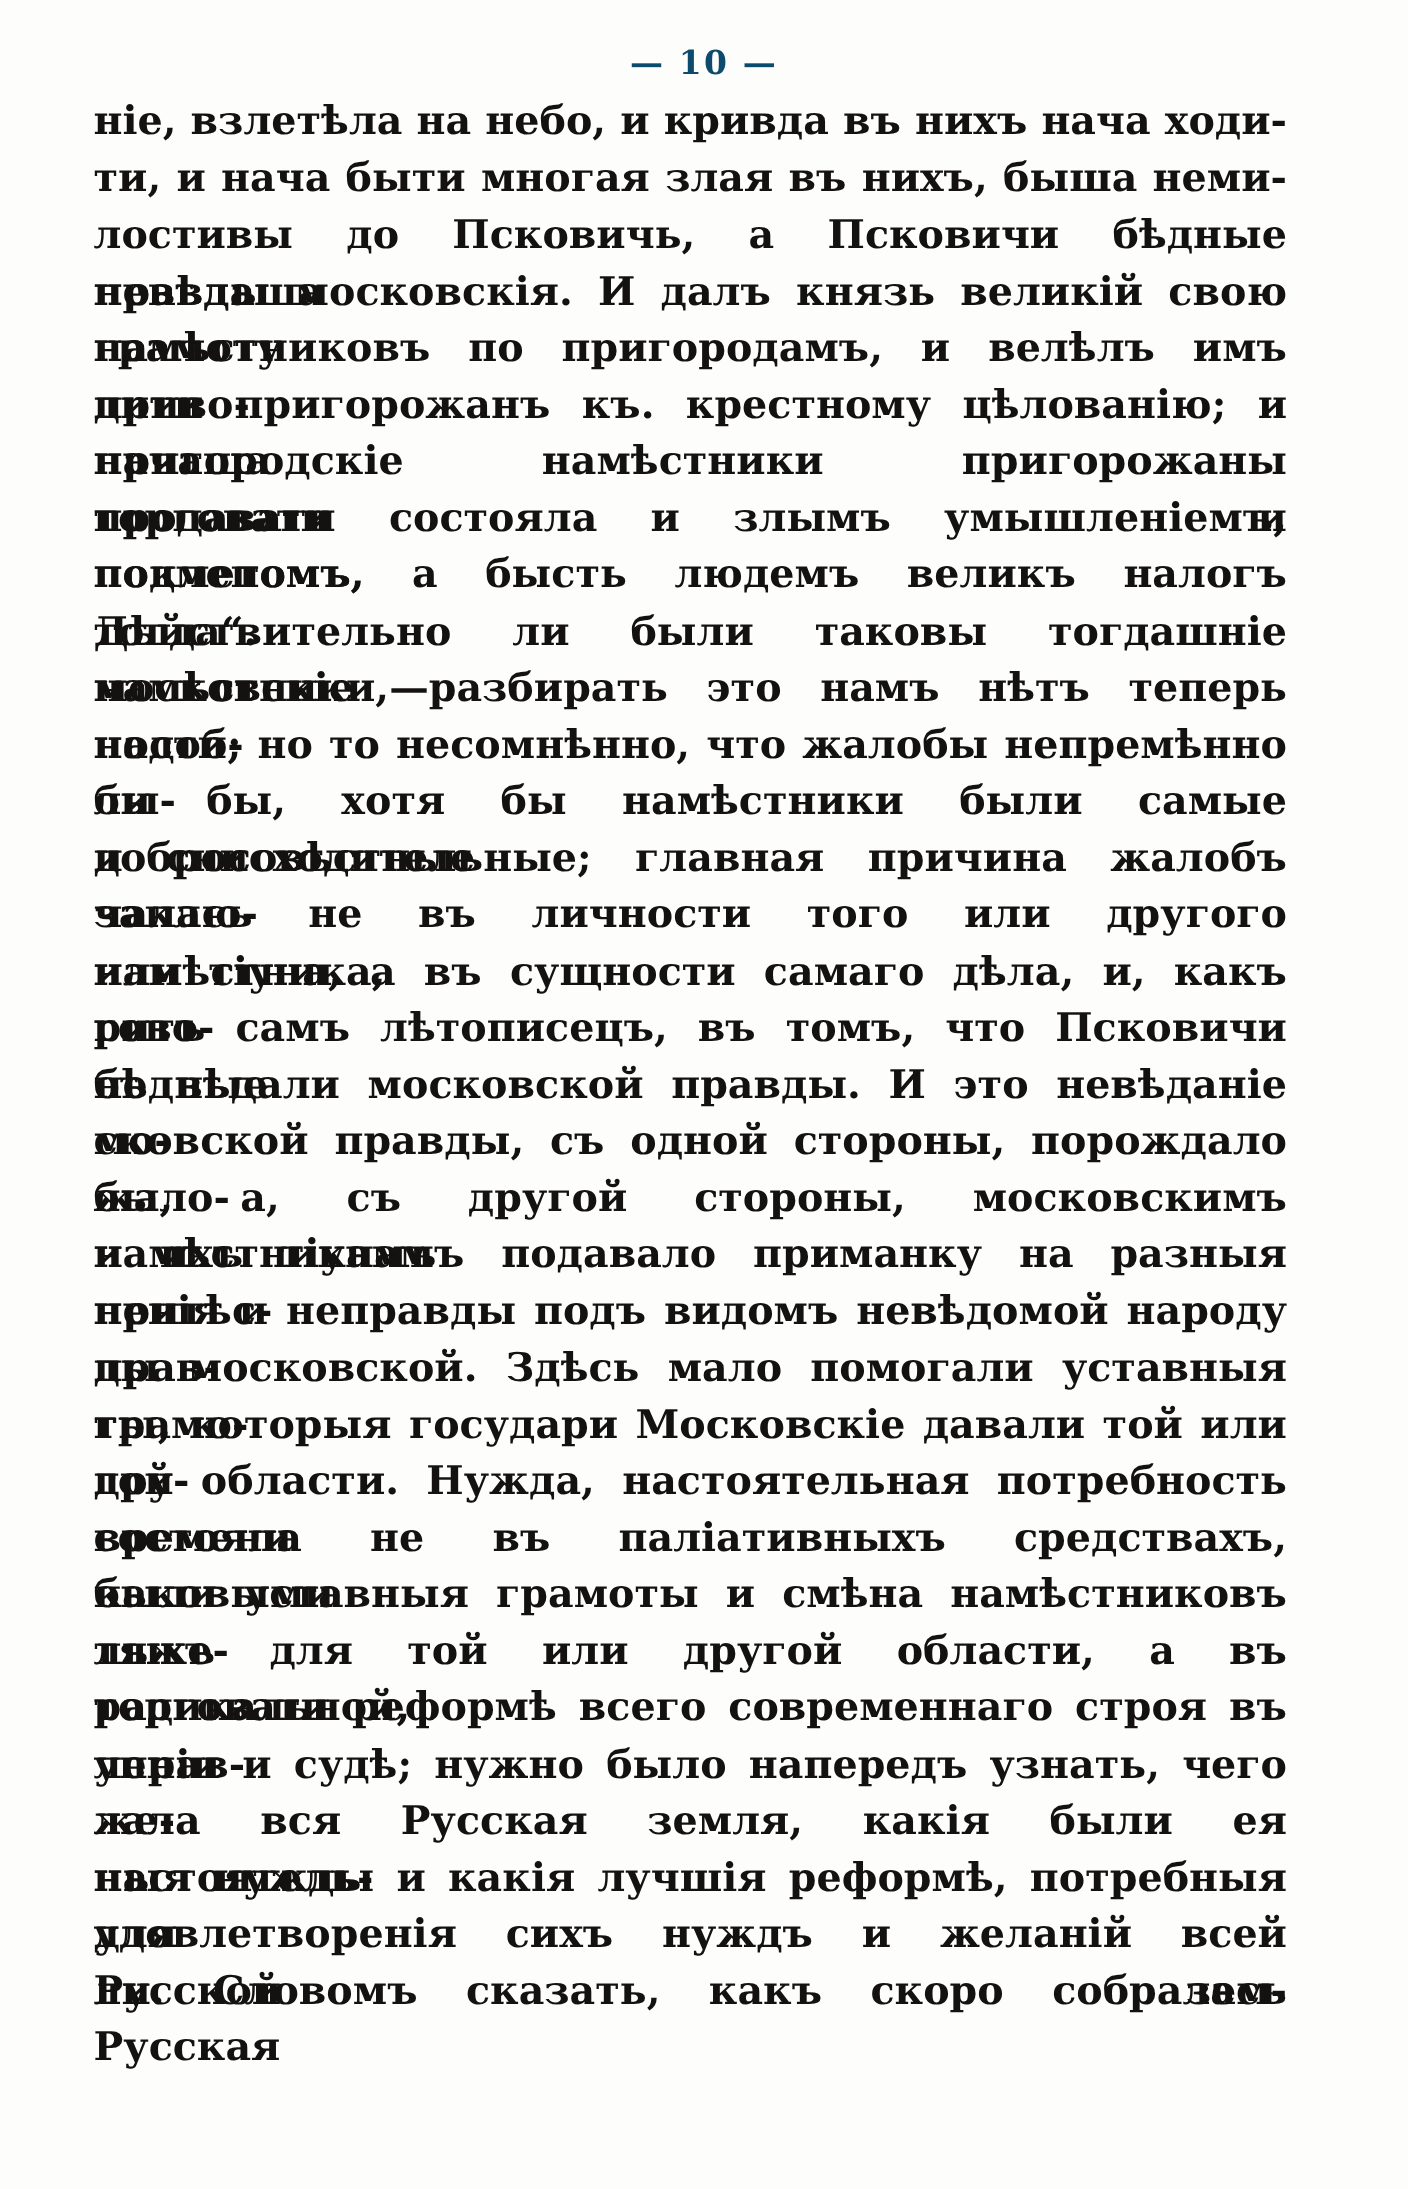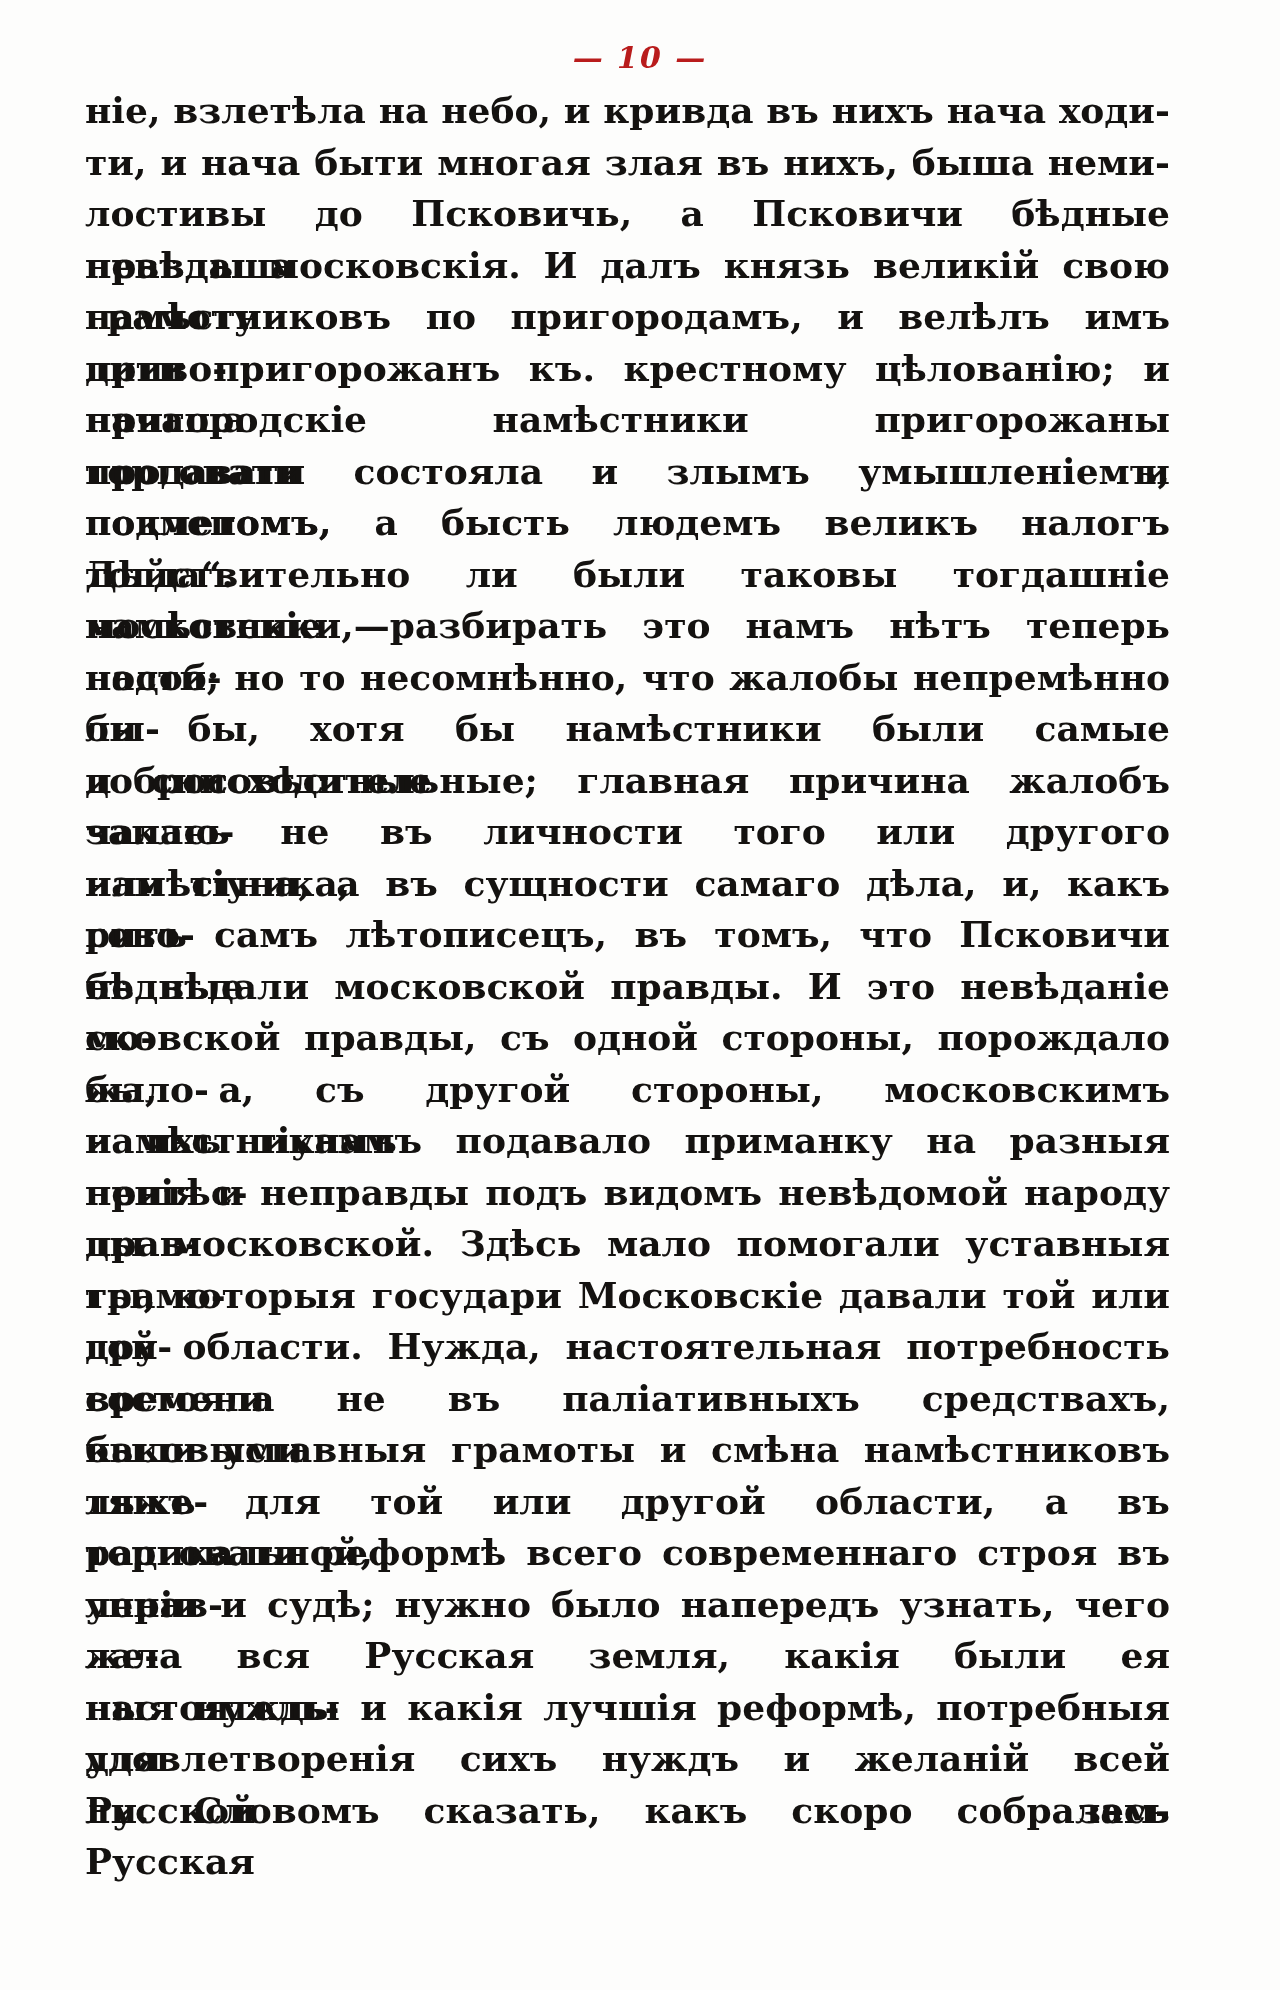--- a/index.html
+++ b/index.html
@@ -19,22 +19,21 @@
   }
   .pagenum {
     position: absolute;
     top: 40px;
     left: 0;
     width: 100%;
     text-align: center;
     font-size: 30px;
     font-weight: 700;
     letter-spacing: 2px;
-    color: #b91c1c;
-    font-style: italic;
+    color: #0c4a6e;
   }
   .text-block {
     position: absolute;
     top: 85px;
     left: 85px;
     width: 1085px;
   }
   .text-block .line {
     height: 51.5px;
     line-height: 51.5px;

